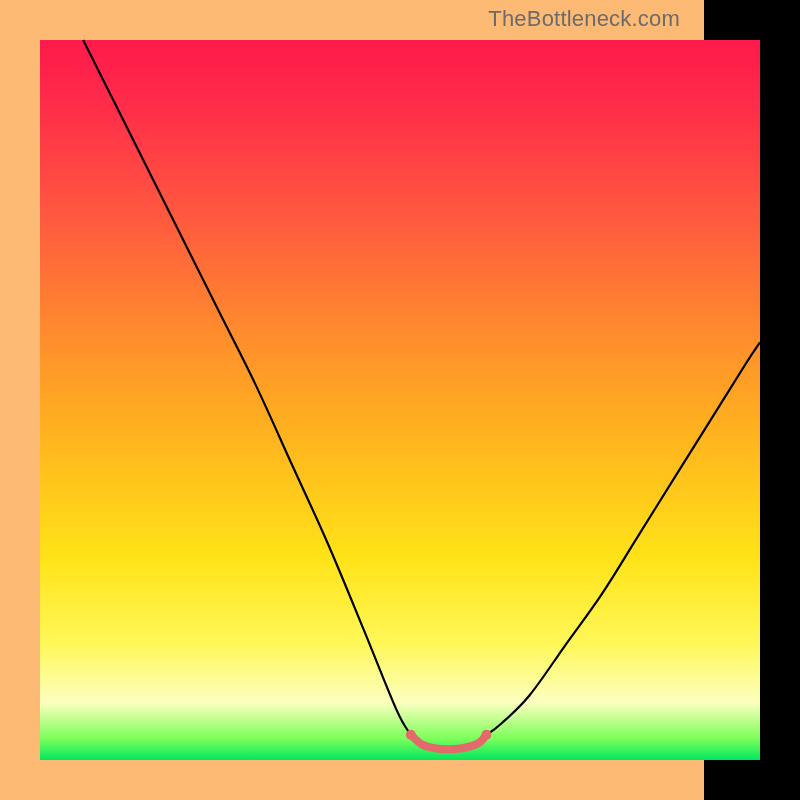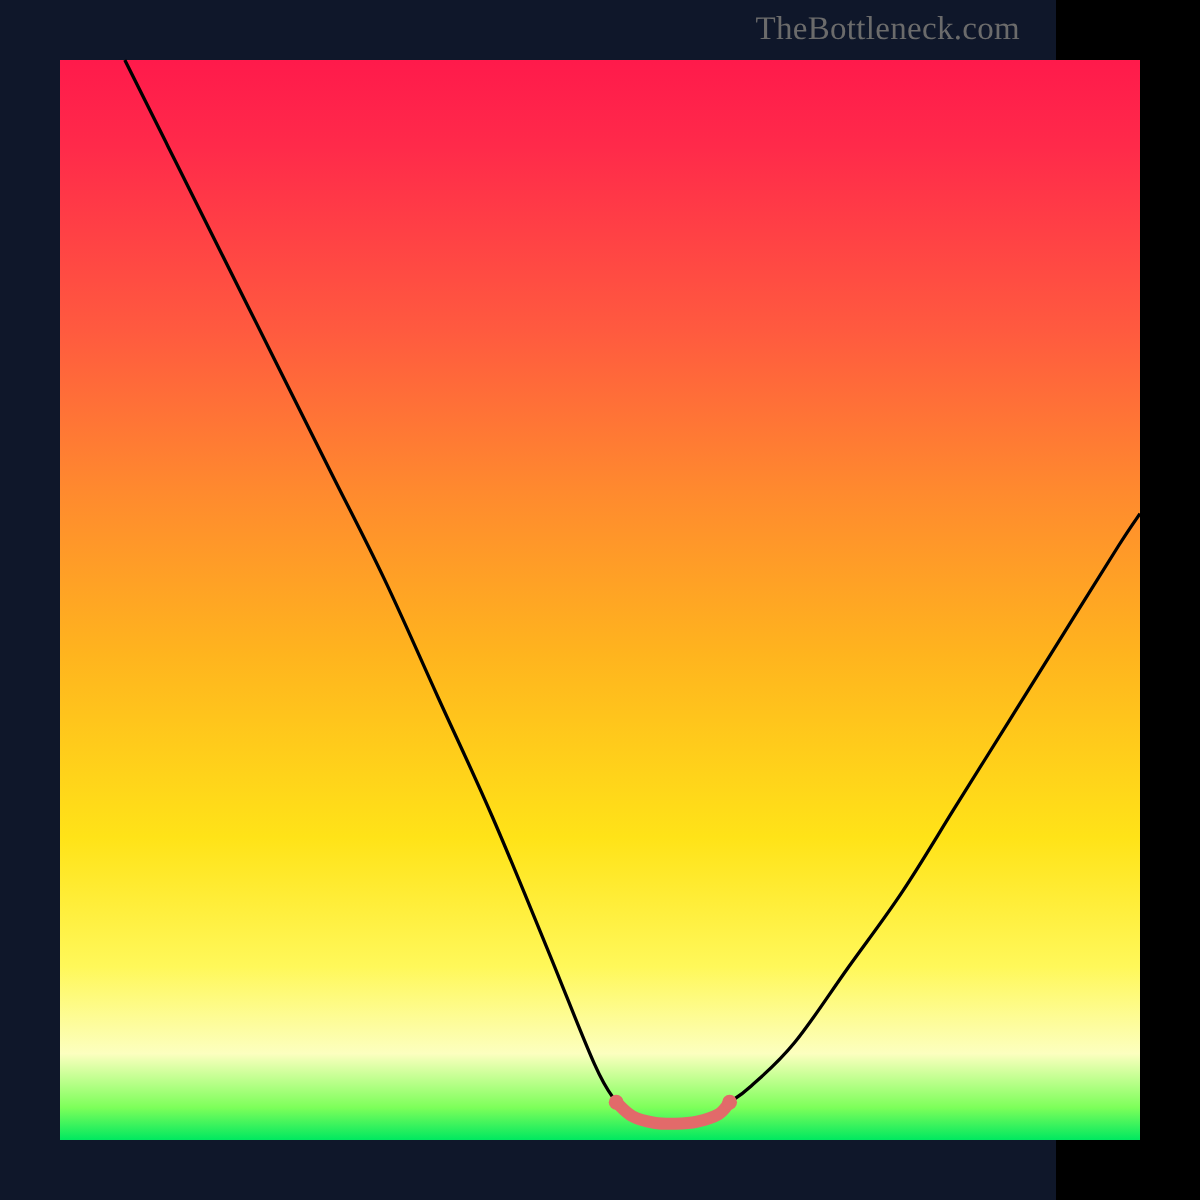--- a/index.html
+++ b/index.html
@@ -8,22 +8,21 @@
     width: 800px;
     height: 800px;
     background: #000;
     overflow: hidden;
     font-family: Arial, Helvetica, sans-serif;
   }
   .frame {
     position: relative;
     width: 704px;
     height: 800px;
-    background: #0f172a;
-    font-family: Liberation Serif, serif;
+    background: #fdba74;
   }
   .plot-area {
     position: absolute;
     left: 40px;
     top: 40px;
     width: 720px;
     height: 720px;
     
     background: linear-gradient(to bottom,
       #ff1a4b 0%,

